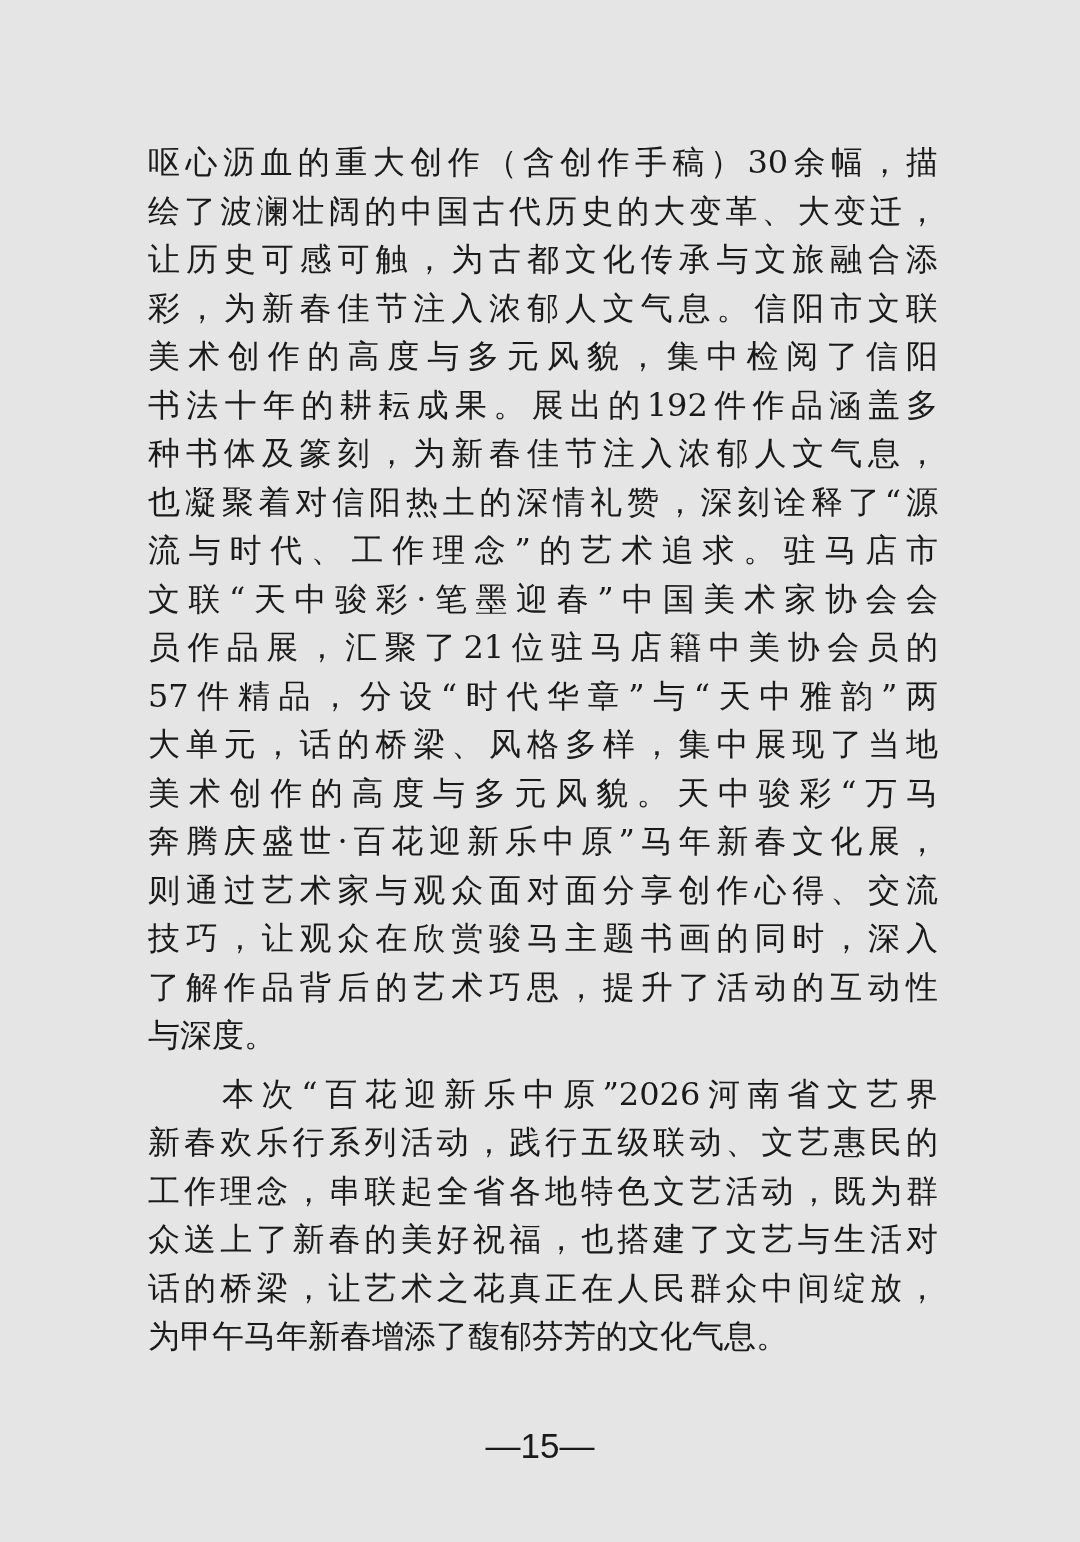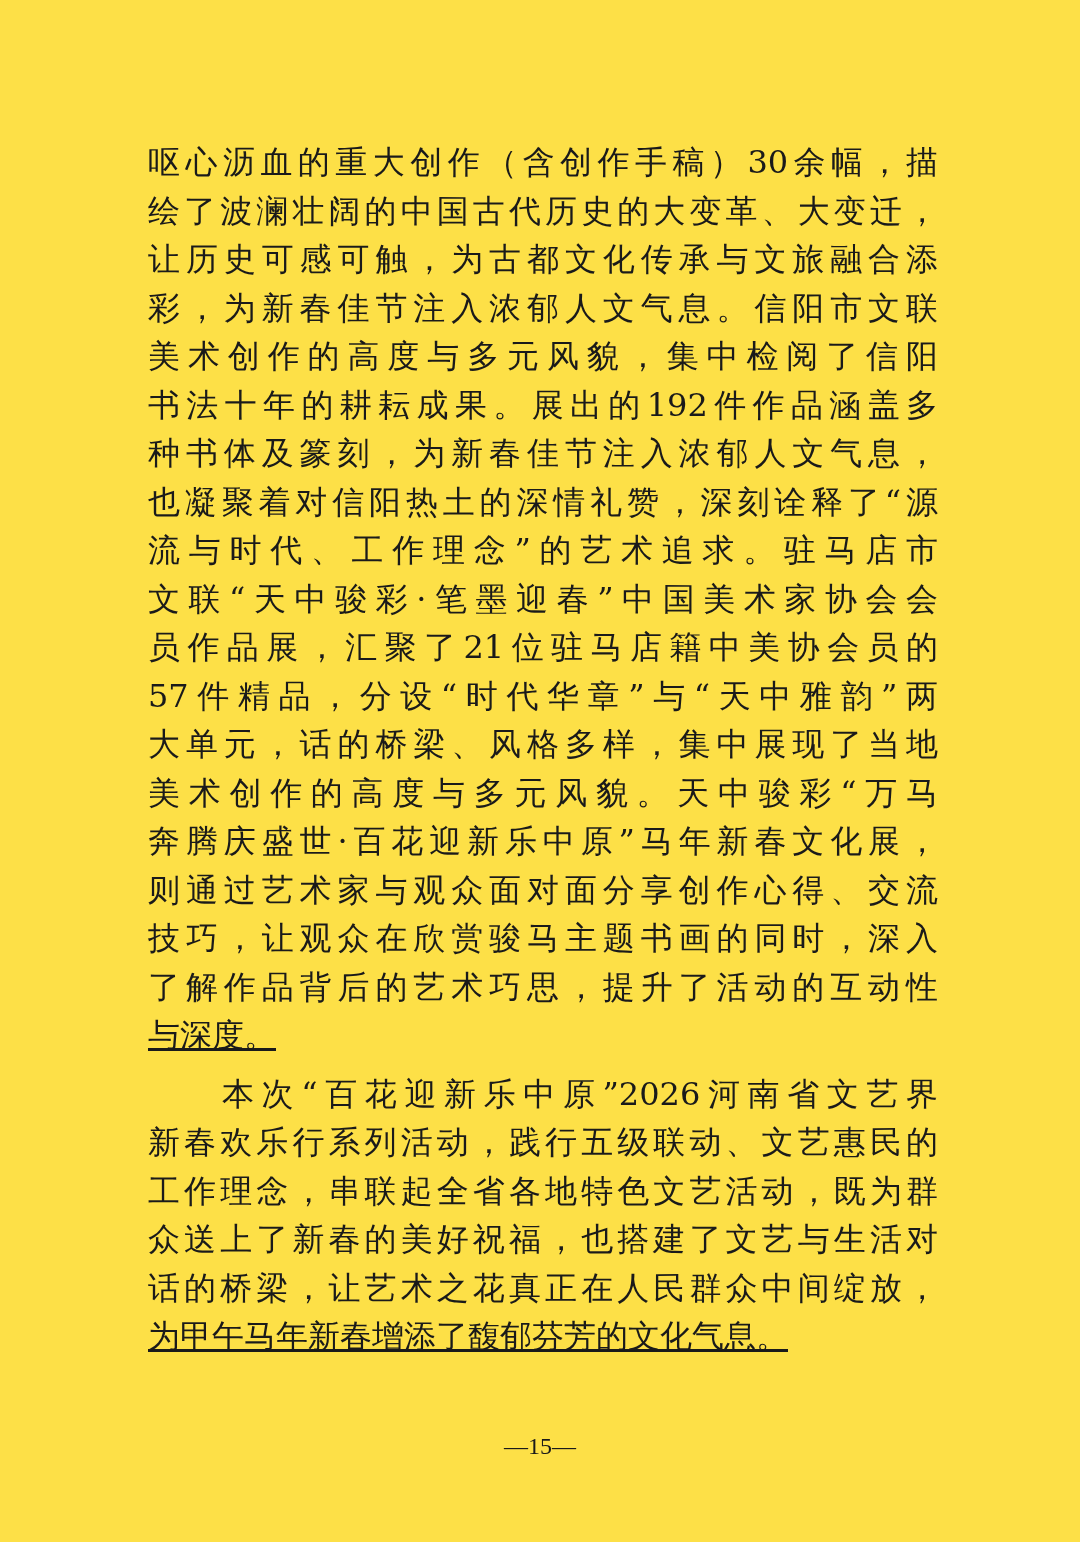--- a/index.html
+++ b/index.html
@@ -13,55 +13,54 @@
       position: relative;
       overflow: hidden;
       font-family: "DejaVu Serif", "Liberation Serif", serif;
       color: #1a1a1a;
     }
     .page {
       position: absolute;
       left: 0; top: 0;
       width: 1080px;
       height: 1542px;
-      background: #fde047;
+      background: #e5e5e5;
     }
     .body-text {
       position: absolute;
       left: 148px;
       top: 138px;
       width: 790px;
     }
     .line {
       height: 48.5px;
       line-height: 48.5px;
       font-size: 32px;
       white-space: nowrap;
       text-align: justify;
       text-align-last: justify;
       letter-spacing: 0;
     }
     .line.last {
       text-align-last: left;
-      text-decoration: underline;
     }
     .line.indent {
       padding-left: 74px;
       margin-top: 10px;
     }
     .page-number {
       position: absolute;
       left: 0;
       width: 1080px;
       top: 1430px;
       text-align: center;
-      font-size: 24px;
+      font-size: 35px;
       line-height: 32px;
       color: #1a1a1a;
-      font-family: Liberation Serif, serif;
+      font-family: Liberation Sans, sans-serif;
     }
   </style>
 </head>
 <body>
 
 <div class="page">
   <div class="body-text">
 
     <div class="line">呕心沥血的重大创作（含创作手稿）30余幅，描</div>
     <div class="line">绘了波澜壮阔的中国古代历史的大变革、大变迁，</div>

